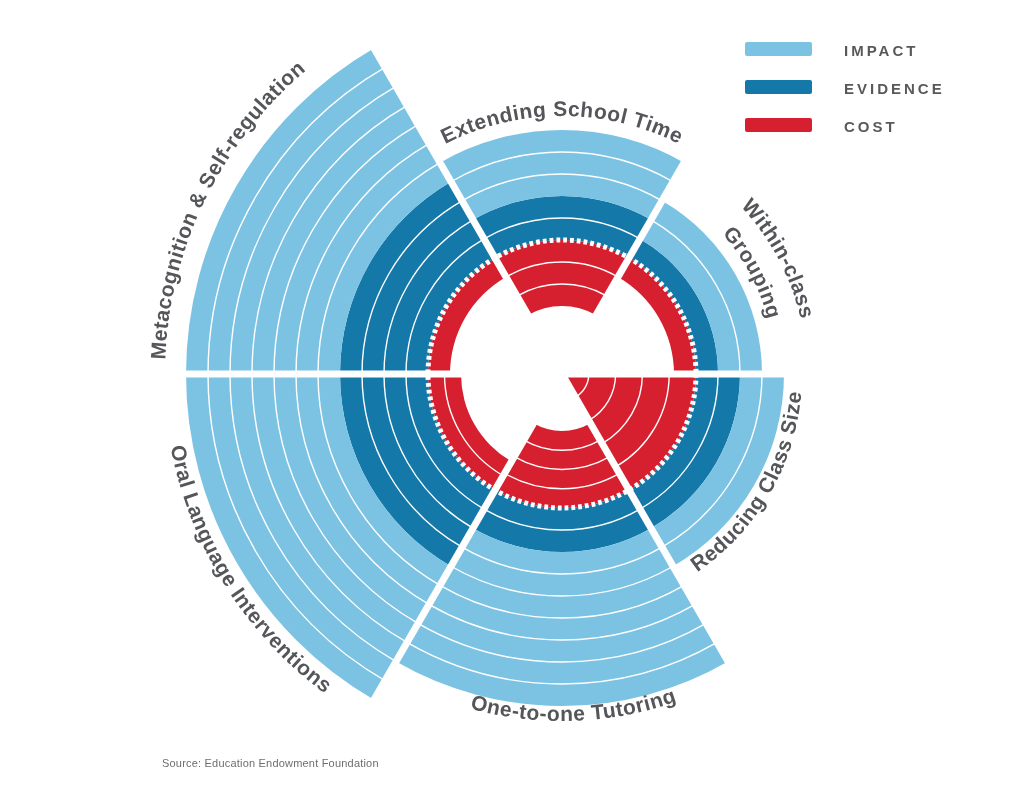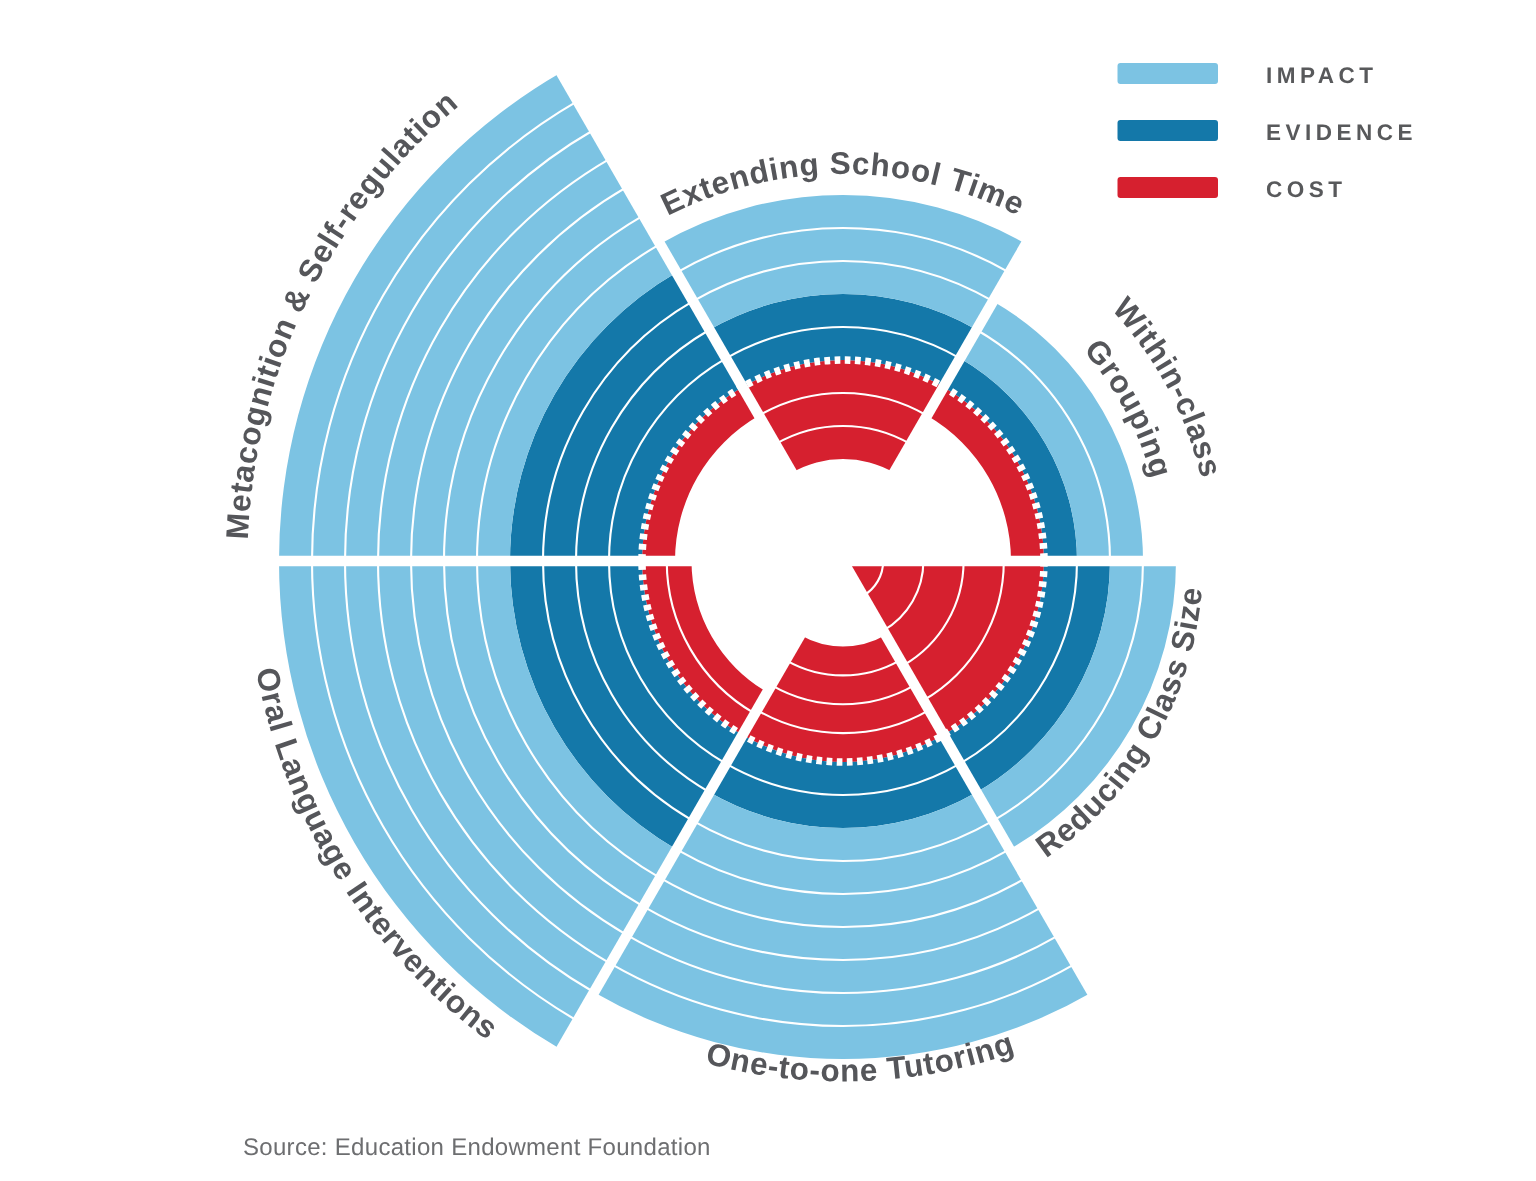--- a/index.html
+++ b/index.html
@@ -5,21 +5,21 @@
   html,body{margin:0;padding:0;background:#ffffff;}
   body{width:1024px;height:787px;position:relative;overflow:hidden;
        font-family:"Liberation Sans", sans-serif;}
   #stage{position:absolute;left:0;top:0;width:1024px;height:787px;}
   svg{position:absolute;left:0;top:0;}
   .legend{position:absolute;left:745px;top:42px;}
   .legend-row{display:flex;align-items:flex-start;height:15px;margin-bottom:23px;}
   .swatch{display:inline-block;width:67px;height:14px;border-radius:2px;flex:0 0 auto;}
   .legend-label{margin-left:32px;font-size:15px;font-weight:bold;
                 letter-spacing:3px;color:#58595b;white-space:nowrap;}
-  .source-note{position:absolute;left:162px;top:757px;font-size:16px;
+  .source-note{position:absolute;left:162px;top:757px;font-size:11px;
                color:#6d6e70;letter-spacing:0.2px;}
   .arc-label{font-family:"Liberation Sans", sans-serif;font-weight:bold;
              font-size:21px;letter-spacing:0.5px;}
 </style>
 </head>
 <body>
 
 <div id="stage">
 
   <svg id="chart" width="1024" height="787" viewBox="0 0 1024 787">

